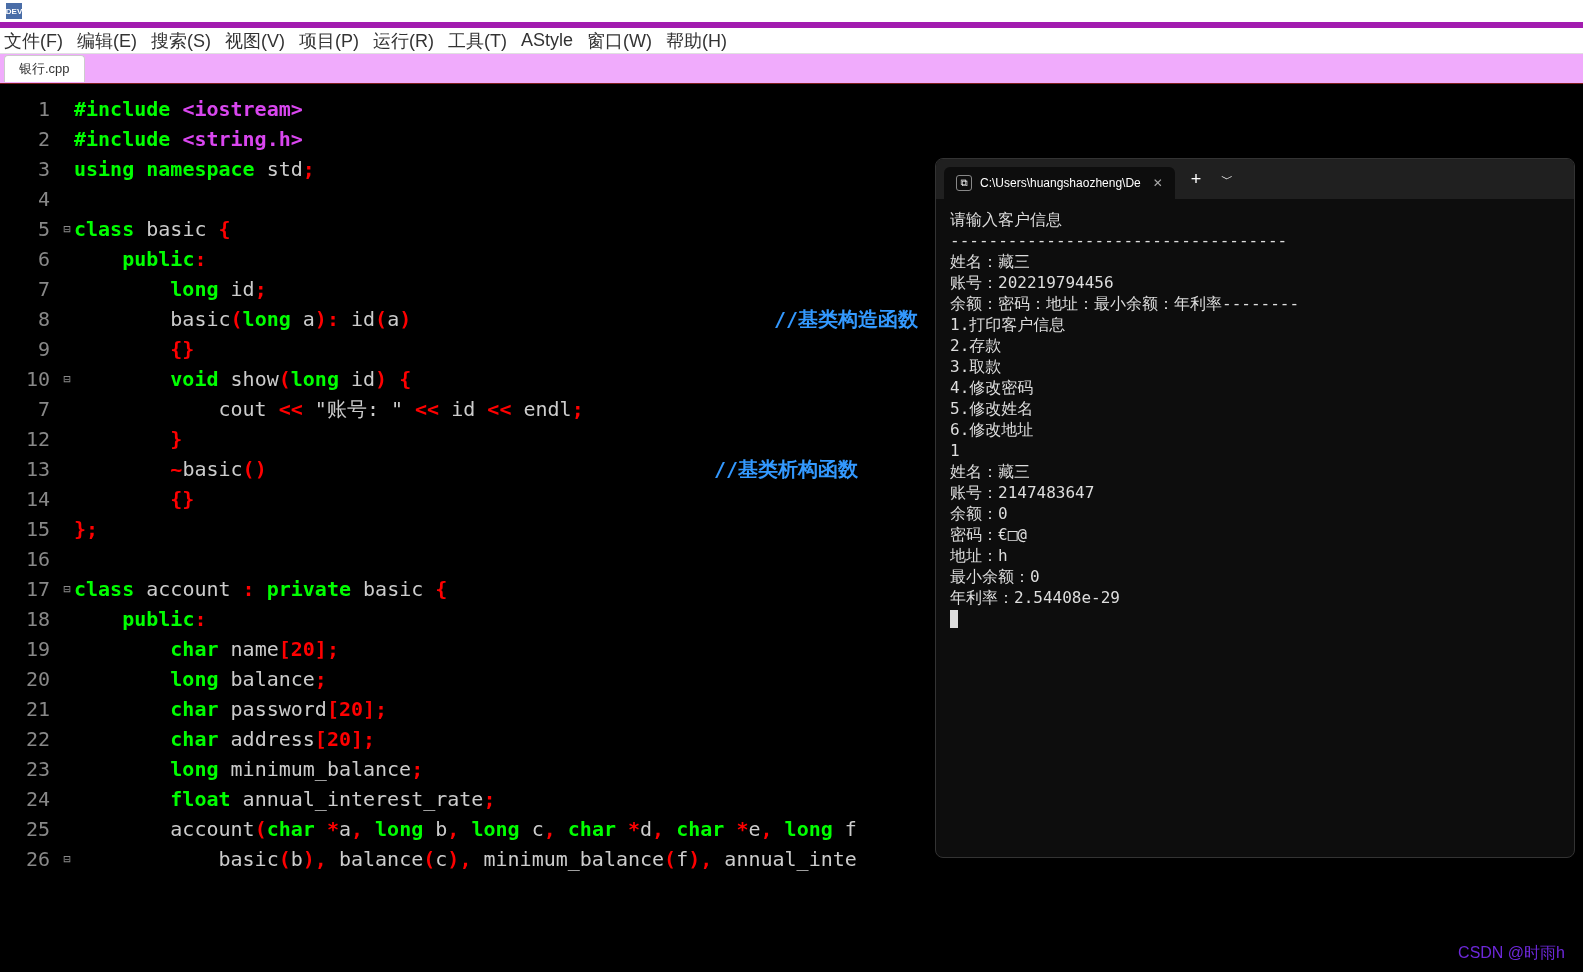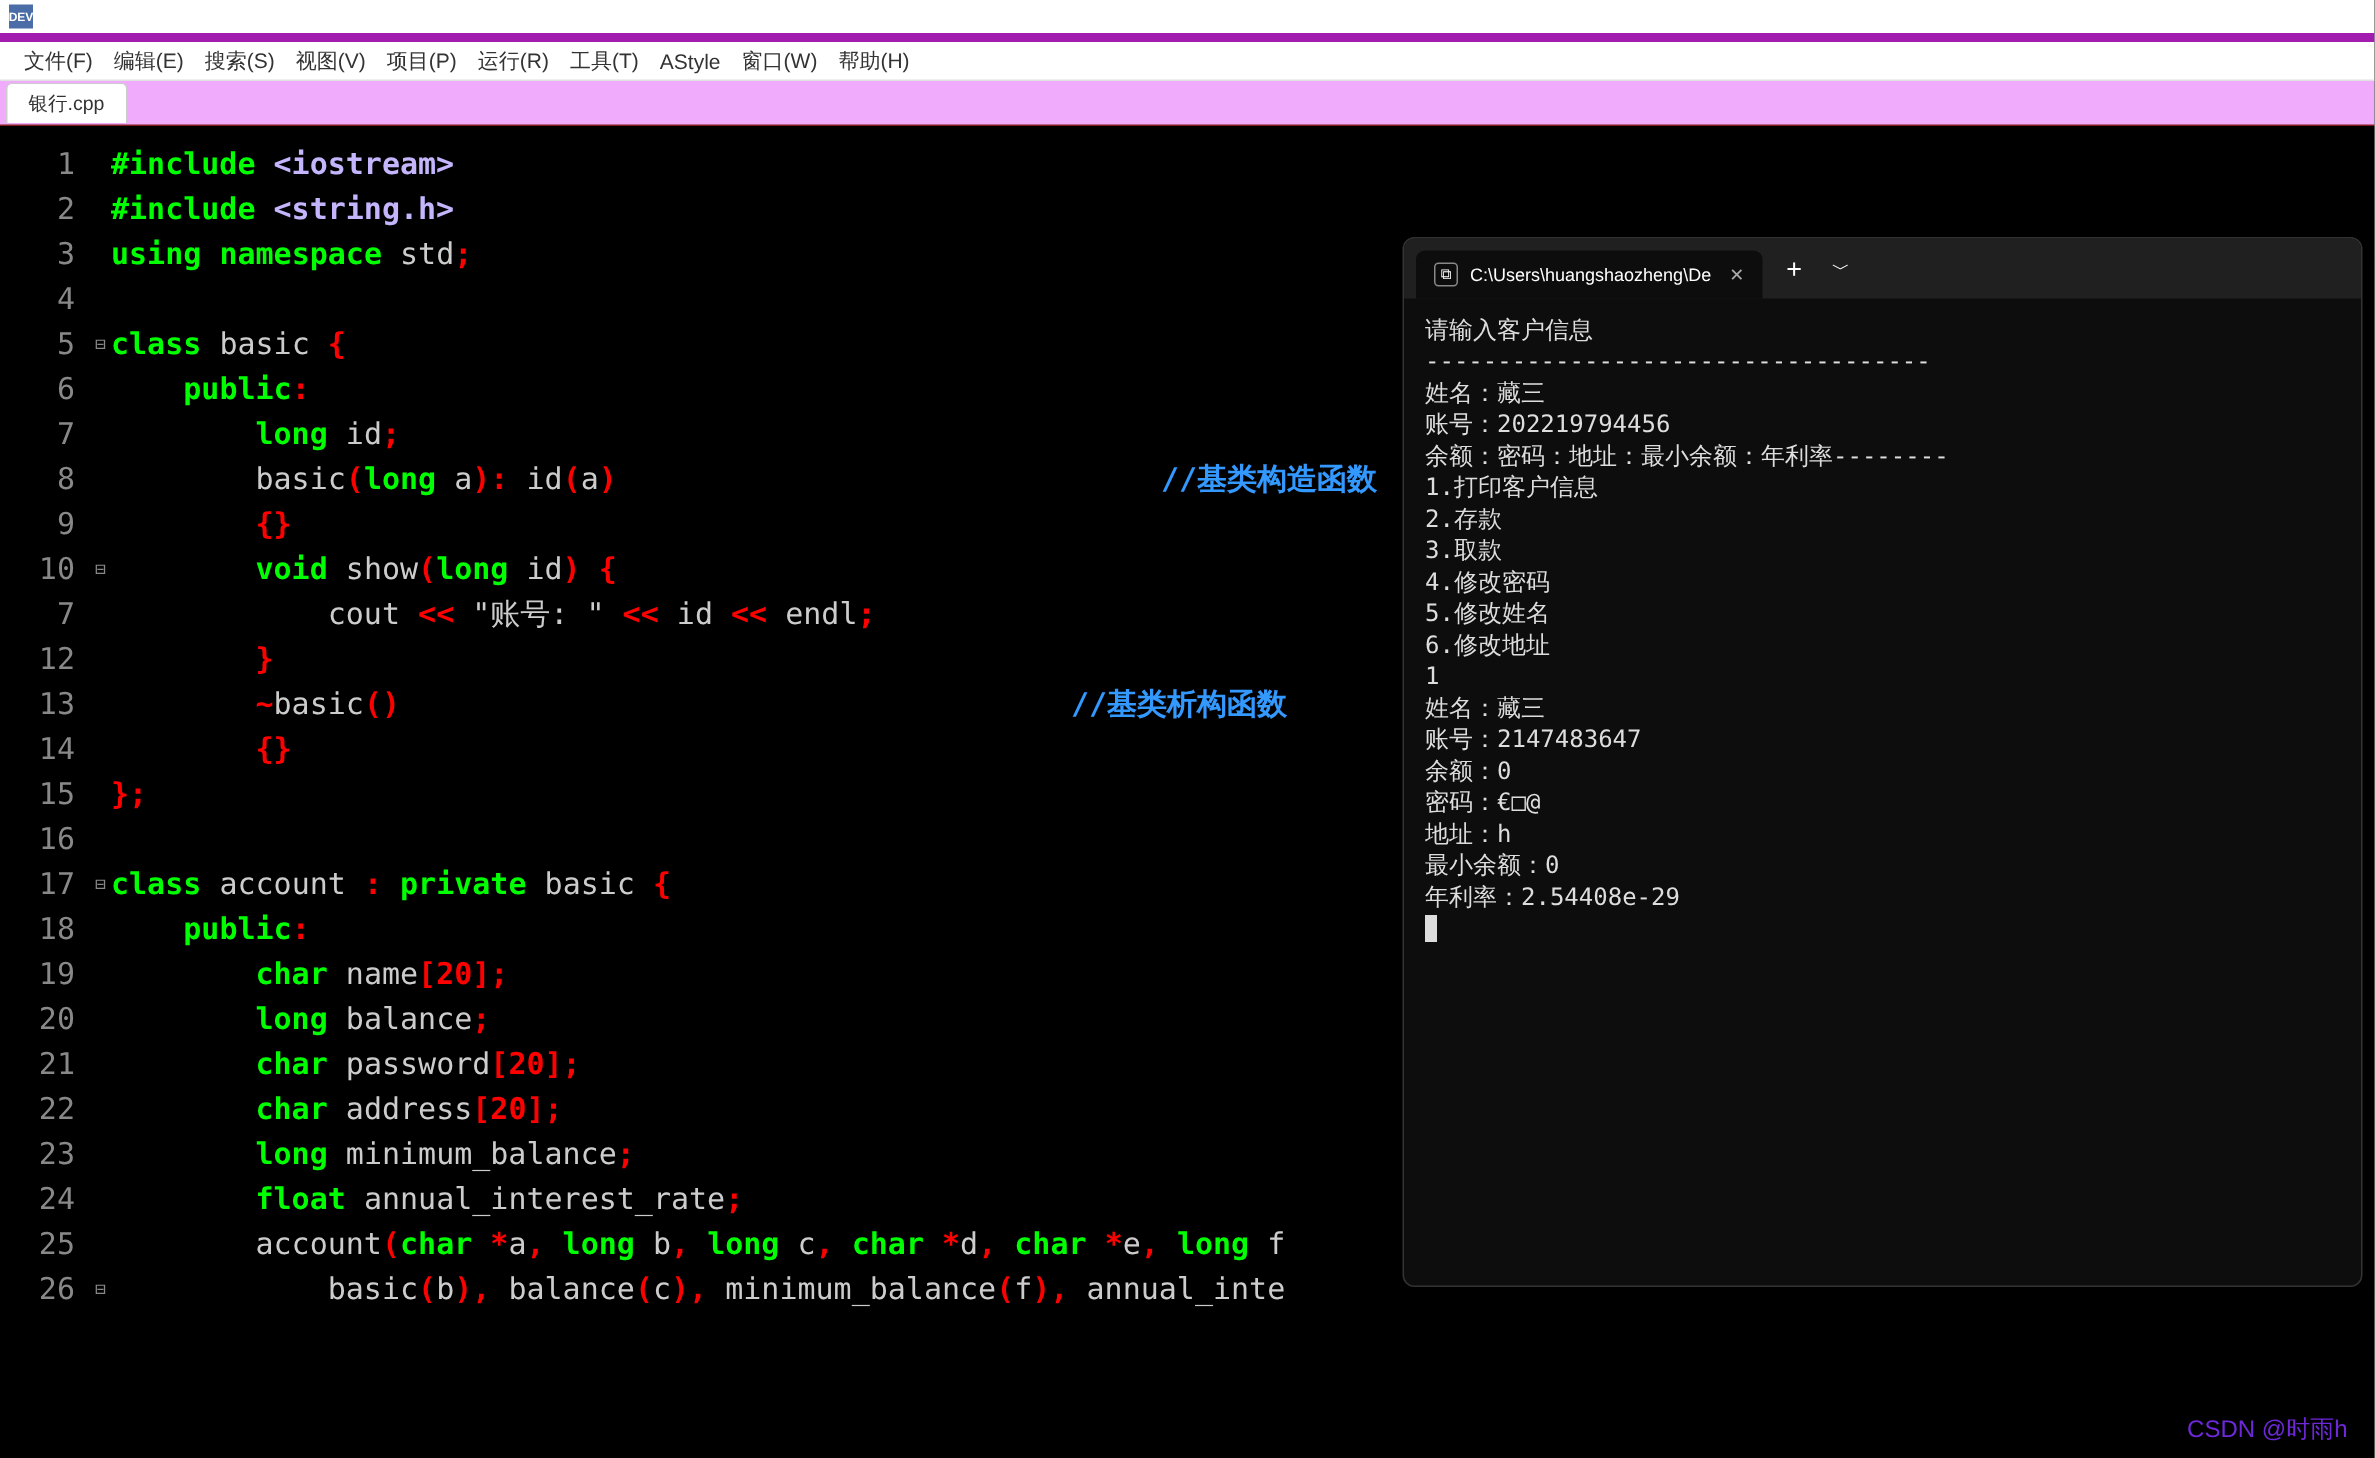--- a/index.html
+++ b/index.html
@@ -1,33 +1,33 @@
 <!DOCTYPE html>
 <html><head>
 <meta charset="utf-8">
 <style>
 * { margin: 0; padding: 0; box-sizing: border-box; }
 body { font-family: "Microsoft YaHei", sans-serif; background: #f0f0f0; width: 1583px; height: 972px; overflow: hidden; position: relative; }
 .title-bar { height: 28px; background: #fff; display: flex; align-items: center; padding: 0 6px; font-size: 12px; color: #555; border-bottom: 6px solid #a21caf; }
 .title-bar .app-icon { width: 16px; height: 16px; background: #4a6da7; margin-right: 6px; display: inline-flex; align-items: center; justify-content: center; color: #fff; font-size: 8px; font-weight: bold; }
-.menu-bar { height: 26px; background: #fff; display: flex; align-items: center; padding: 0 16px; font-size: 14px; color: #333; gap: 14px; border-bottom: 1px solid #e0e0e0; }
+.menu-bar { height: 26px; background: #fff; display: flex; align-items: center; padding: 0 4px; font-size: 18px; color: #333; gap: 14px; border-bottom: 1px solid #e0e0e0; }
 .menu-bar span { cursor: default; }
 .tab-bar { height: 30px; background: #f0abfc; display: flex; align-items: center; padding: 0 4px; border-bottom: 1px solid #7f1d1d; }
 .tab { background: #fff; border: 1px solid #ccc; border-bottom: none; padding: 4px 14px; font-size: 13px; color: #333; border-radius: 4px 4px 0 0; }
 .editor { position: absolute; top: 84px; left: 0; right: 0; bottom: 0; background: #000; display: flex; font-family: Consolas, monospace; font-size: 20px; }
 .gutter { width: 60px; background: #000; color: #888; text-align: right; padding-right: 10px; padding-top: 10px; line-height: 30px; }
 .gutter .ln { height: 30px; position: relative; }
 .fold-col { width: 14px; background: #000; padding-top: 10px; line-height: 30px; color: #888; font-size: 12px; }
 .fold-col div { height: 30px; text-align: center; }
 .code { flex: 1; padding-top: 10px; line-height: 30px; color: #ccc; white-space: pre; overflow: hidden; }
 .code .line { height: 30px; position: relative; }
 .kw { color: #00ff00; font-weight: bold; }
 .type { color: #00ff00; font-weight: bold; }
 .pp { color: #00ff00; font-weight: bold; }
-.incl { color: #c4b5fd; font-weight: bold; }
+.incl { color: #d946ef; font-weight: bold; }
 .punct { color: #ff0000; font-weight: bold; }
 .ident { color: #ccc; }
 .func { color: #ccc; }
 .str { color: #ccc; }
 .num { color: #ff0000; font-weight: bold; }
 .cmt { color: #3399ff; font-weight: bold; }
 .op { color: #ff0000; font-weight: bold; }
 .cmt-right { position: absolute; }
 
 .console { position: absolute; top: 158px; left: 935px; width: 640px; height: 700px; background: #0d0d0d; border: 1px solid #333; border-radius: 8px; overflow: hidden; box-shadow: 0 4px 20px rgba(0,0,0,0.5); }

